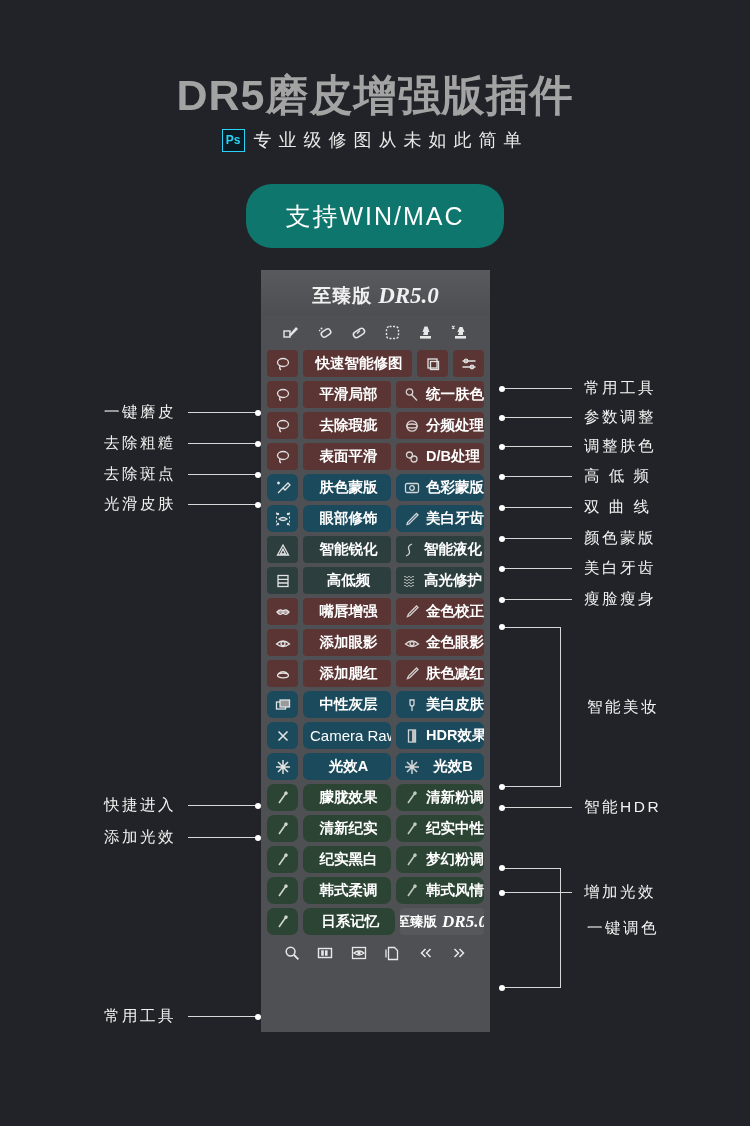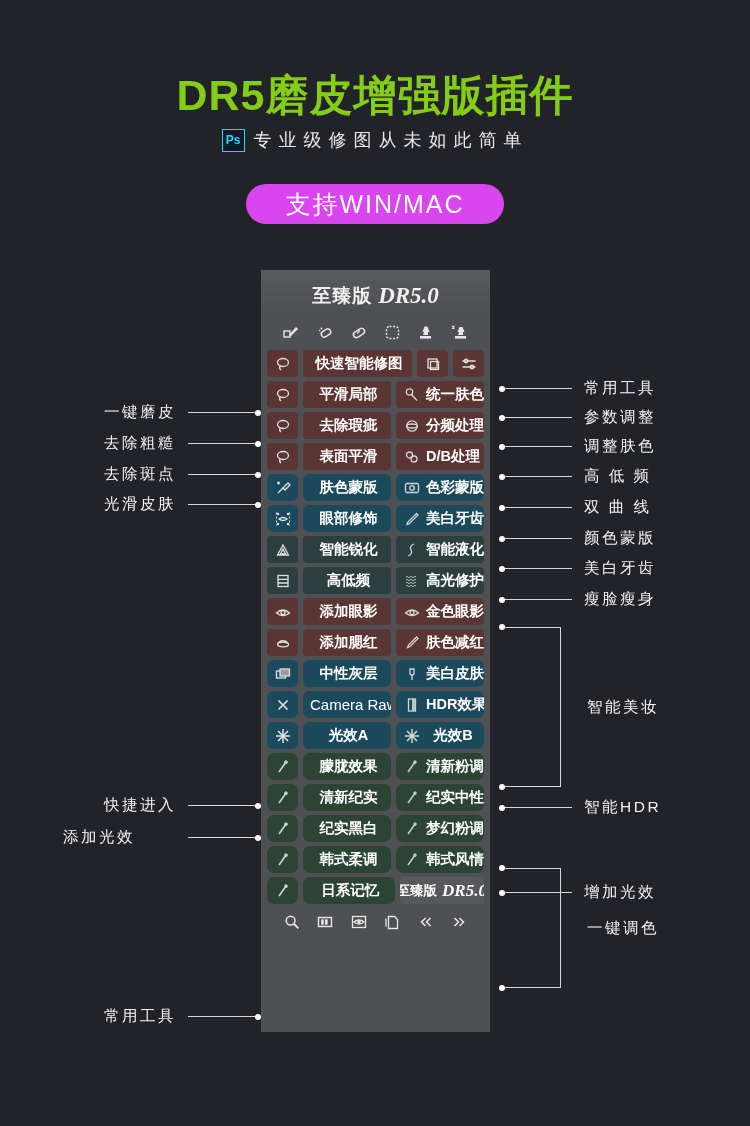--- a/index.html
+++ b/index.html
@@ -8,42 +8,42 @@
     background: #222328;
     font-family: "Liberation Sans", "DejaVu Sans", sans-serif;
     overflow: hidden;
   }
   .page { position: relative; width: 750px; height: 1126px; }
 
   
   .hdr-title {
     position: absolute; top: 74px; left: 0; width: 750px;
     text-align: center;
-    font-size: 43px; font-weight: bold; color: #84cc16;
+    font-size: 43px; font-weight: bold; color: #a3a3a3;
     letter-spacing: 1px; line-height: 1;
   }
   .hdr-sub {
     position: absolute; top: 128px; left: 0; width: 750px;
     display: flex; align-items: center; justify-content: center; gap: 9px;
   }
   .ps-badge {
     width: 23px; height: 23px; flex: 0 0 auto;
     background: #0d1c24; border: 1.6px solid #2ad3f5;
     color: #2ad3f5; font-size: 12px; font-weight: bold;
     display: flex; align-items: center; justify-content: center;
     font-family: "Liberation Sans", sans-serif;
   }
   .hdr-sub-text {
     font-size: 18px; color: #e8e8e8; letter-spacing: 7px;
     font-weight: 500;
   }
   .cta {
     position: absolute; top: 184px; left: 50%; transform: translateX(-50%);
-    width: 258px; height: 40px; border-radius: 26px;
-    background: #d946ef; color: #ffffff;
+    width: 258px; height: 64px; border-radius: 26px;
+    background: #0f766e; color: #ffffff;
     display: flex; align-items: center; justify-content: center;
     font-size: 25px; letter-spacing: 2px; font-weight: 500;
   }
 
   
   .panel {
     position: absolute; left: 261px; top: 270px;
     width: 229px; height: 762px;
     background: #4f5053;
   }
@@ -82,21 +82,21 @@
 
   
   .c-maroon { background: #5b3434; }
   .c-teal   { background: #1b4a5d; }
   .c-slate  { background: #2c3e3d; }
   .c-green  { background: #2c4434; }
   .c-grey   { background: #56585b; }
 
   .btn.c-maroon, .icon-sq.c-maroon { background:#5b3434; }
   .btn.c-teal,   .icon-sq.c-teal   { background:#1b4a5d;border-radius:6px; }
-  .btn.c-slate,  .icon-sq.c-slate  { background:#2c3e3d; }
+  .btn.c-slate,  .icon-sq.c-slate  { background:#2c3e3d;justify-content:center; }
   .btn.c-green,  .icon-sq.c-green  { background:#2c4434;border-radius:7px; }
   .btn.c-grey,   .icon-sq.c-grey   { background:#56585b; }
 
   .btn-dr { font-family:"Liberation Serif", serif; font-style:italic; font-size:17px; }
   .btn-zz { font-size: 13.5px; font-weight:bold; }
   .btn.latin .lbl { font-family:"Liberation Sans", sans-serif; font-weight:400; font-size:15px; }
 
   .bottom-row {
     height: 30px; display:flex; align-items:center;
     justify-content: space-around; padding: 2px 14px 0 14px;
@@ -356,20 +356,39 @@
                   <path d="M2 13 q1-1.5 2 0 q1 1.5 2 0 q1-1.5 2 0 q1 1.5 2 0 q1-1.5 2 0"></path>
                 </g>
               </svg>
             </span>
             <span class="lbl">高光修护</span>
           </div>
         </div>
         <div class="brow">
           <div class="icon-sq c-maroon">
             <svg width="16" height="16" viewBox="0 0 16 16">
+              <path d="M2 8 q3-3.5 6-1 q3-2.5 6 1 q-3 4-6 1 q-3 3-6-1z" fill="none" stroke="#e2e2e2" stroke-width="1.3"></path>
+              <path d="M2 8 h12" fill="none" stroke="#e2e2e2" stroke-width="1.3"></path>
+            </svg>
+          </div>
+          <div class="btn c-maroon">
+            <span class="lbl">嘴唇增强</span>
+          </div>
+          <div class="btn c-maroon">
+            <span class="bi">
+              <svg width="16" height="16" viewBox="0 0 16 16">
+                <path d="M12.5 2 L14 3.5 L6 11.5 L3.5 12.5 L4.5 10 z" fill="none" stroke="#e2e2e2" stroke-width="1.3"></path>
+              </svg>
+            </span>
+            <span class="lbl">金色校正</span>
+          </div>
+        </div>
+        <div class="brow">
+          <div class="icon-sq c-maroon">
+            <svg width="16" height="16" viewBox="0 0 16 16">
               <path d="M1.5 9 q6.5-6 13 0 q-6.5 5-13 0z" fill="none" stroke="#e2e2e2" stroke-width="1.3"></path>
               <circle cx="8" cy="8.6" r="2" fill="none" stroke="#e2e2e2" stroke-width="1.3"></circle>
             </svg>
           </div>
           <div class="btn c-maroon">
             <span class="lbl">添加眼影</span>
           </div>
           <div class="btn c-maroon">
             <span class="bi">
               <svg width="16" height="16" viewBox="0 0 16 16">
@@ -601,21 +620,21 @@
         <span class="lead" style="width:72px"></span>
       </div>
       <div class="ann ann-l" style="top: 494px;">
         <span class="ann-txt">光滑皮肤</span>
         <span class="lead" style="width:72px"></span>
       </div>
       <div class="ann ann-l" style="top: 795px;">
         <span class="ann-txt">快捷进入</span>
         <span class="lead" style="width:72px"></span>
       </div>
-      <div class="ann ann-l" style="top: 827px; gap: 41px;">
+      <div class="ann ann-l" style="top: 827px;">
         <span class="ann-txt">添加光效</span>
         <span class="lead" style="width:72px"></span>
       </div>
       <div class="ann ann-l" style="top: 1006px;">
         <span class="ann-txt">常用工具</span>
         <span class="lead" style="width:72px"></span>
       </div>
       <div class="ann ann-r" style="left: 500px; top: 378px;">
         <span class="lead" style="width:72px"></span>
         <span class="ann-txt">常用工具</span>

